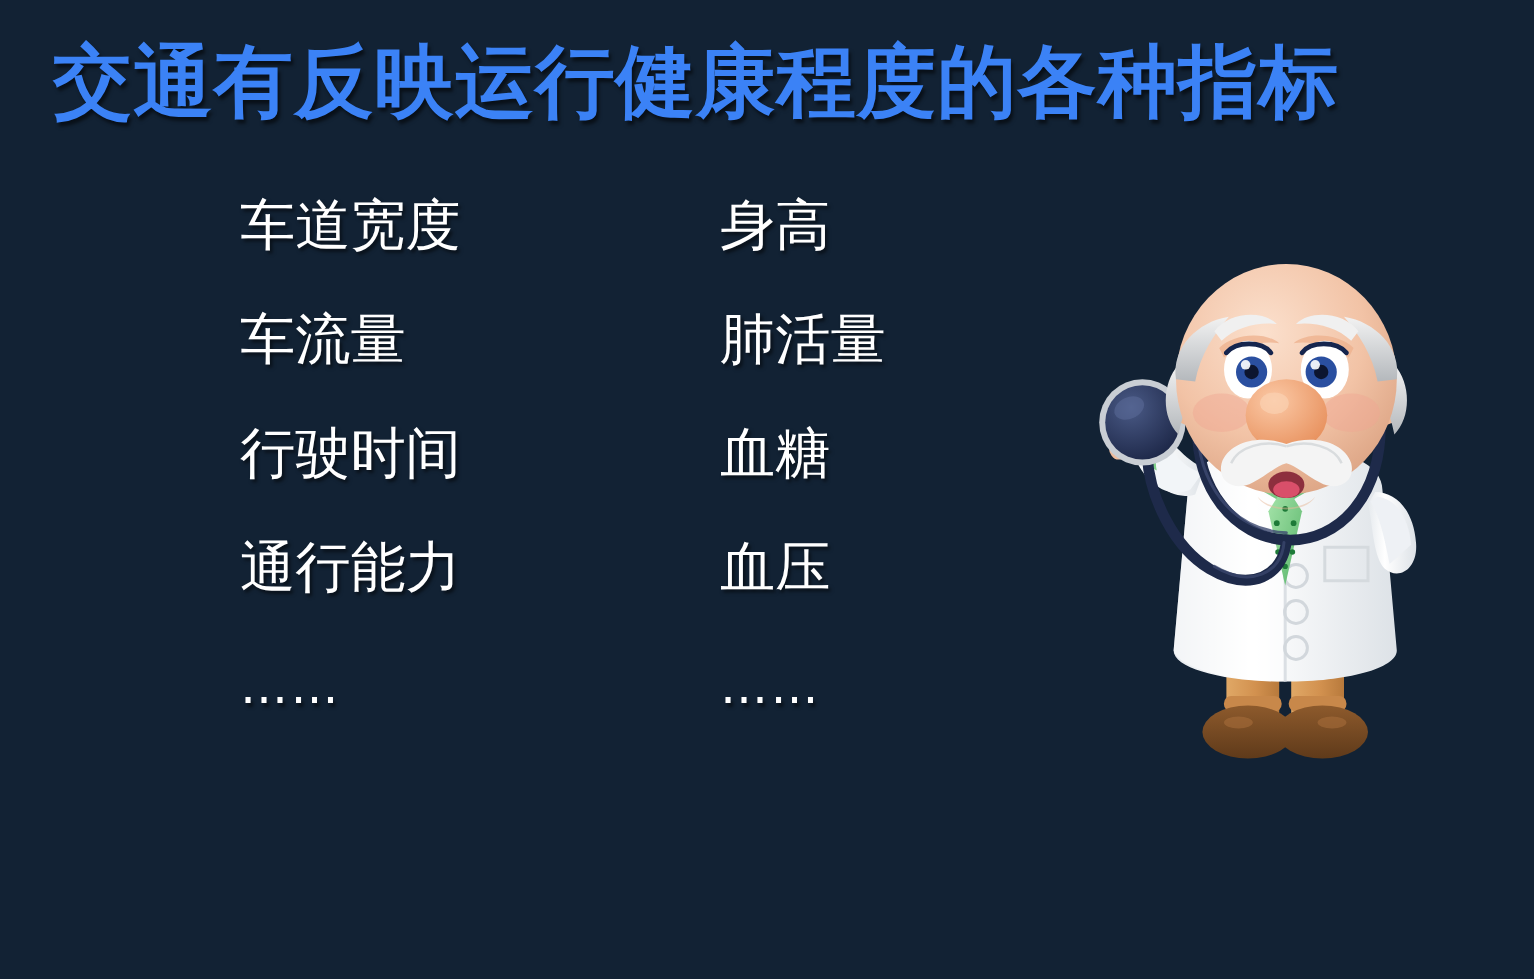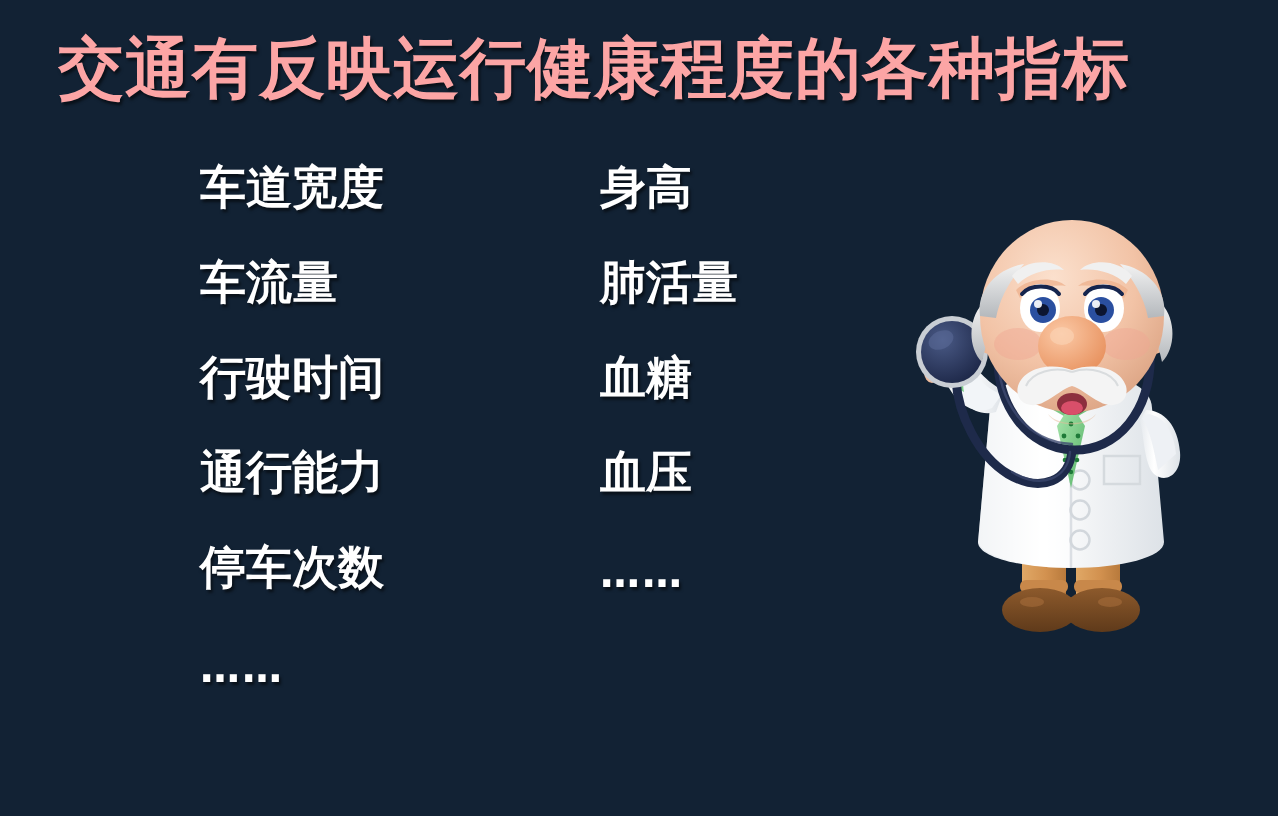--- a/index.html
+++ b/index.html
@@ -14,28 +14,28 @@
     height: 816px;
     overflow: hidden;
     background: #122234;
     font-family: "DejaVu Sans", "Liberation Sans", sans-serif;
     -webkit-font-smoothing: antialiased;
   }
 
   
   .slide-title {
     position: absolute;
-    left: 58px;
+    left: 44px;
     top: 34px;
     width: 1110px;
     font-size: 66px;
     font-weight: 700;
     line-height: 1.05;
     letter-spacing: 1px;
-    color: #fca5a5;
+    color: #3b82f6;
     text-shadow: 2px 3px 3px rgba(0,0,0,0.55);
     white-space: nowrap;
   }
 
   
   .columns {
     position: absolute;
     left: 0;
     top: 152px;
     width: 860px;
@@ -46,21 +46,21 @@
     top: 0;
     width: 380px;
   }
   .metric-col.left  { left: 200px; }
   .metric-col.right { left: 600px; }
 
   .metric-item {
     height: 95px;
     line-height: 70px;
     font-size: 46px;
-    font-weight: 700;
+    font-weight: 400;
     color: #ffffff;
     text-shadow: 2px 3px 3px rgba(0,0,0,0.55);
     white-space: nowrap;
   }
   .metric-item.ellipsis {
     font-size: 40px;
     letter-spacing: 2px;
     padding-top: 6px;
   }
 
@@ -81,21 +81,20 @@
 
   <div class="slide-title">交通有反映运行健康程度的各种指标</div>
 
   <div class="columns">
 
     <div class="metric-col left">
       <div class="metric-item">车道宽度</div>
       <div class="metric-item">车流量</div>
       <div class="metric-item">行驶时间</div>
       <div class="metric-item">通行能力</div>
-      <div class="metric-item">停车次数</div>
       <div class="metric-item ellipsis">……</div>
     </div>
 
     <div class="metric-col right">
       <div class="metric-item">身高</div>
       <div class="metric-item">肺活量</div>
       <div class="metric-item">血糖</div>
       <div class="metric-item">血压</div>
       <div class="metric-item ellipsis">……</div>
     </div>

